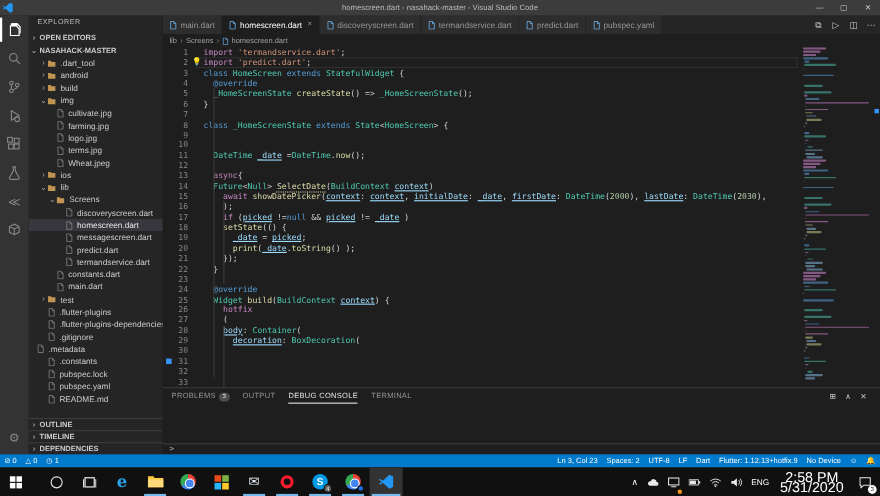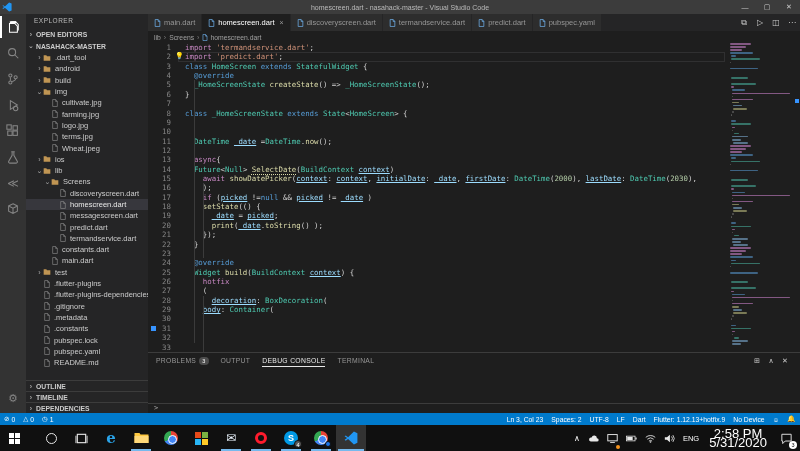--- a/index.html
+++ b/index.html
@@ -432,21 +432,21 @@
         </div>
         <div class="tree-row" style="padding-left: 10px;">
           <span class="f-icon" style="margin-left: 7px;">
             <svg viewBox="0 0 10 12" fill="none" stroke="currentColor">
               <path d="M1.5 .8h4.5l2.5 2.7v7.7h-7z"></path>
               <path d="M6 1v2.7h2.5"></path>
             </svg>
           </span>
           <span>.gitignore</span>
         </div>
-        <div class="tree-row" style="padding-left: 10px;">
+        <div class="tree-row" style="padding-left: 0;">
           <span class="f-icon" style="margin-left: 7px;">
             <svg viewBox="0 0 10 12" fill="none" stroke="currentColor">
               <path d="M1.5 .8h4.5l2.5 2.7v7.7h-7z"></path>
               <path d="M6 1v2.7h2.5"></path>
             </svg>
           </span>
           <span>.metadata</span>
         </div>
         <div class="tree-row" style="padding-left: 10px;">
           <span class="f-icon" style="margin-left: 7px;">
@@ -638,22 +638,22 @@
           <div class="code-row"><span class="tk-pl">    </span><span class="tk-fn">setState</span><span class="tk-pl">(() {</span></div>
           <div class="code-row"><span class="tk-pl">      </span><span class="tk-va">_date</span><span class="tk-pl"> = </span><span class="tk-va">picked</span><span class="tk-pl">;</span></div>
           <div class="code-row"><span class="tk-pl">      </span><span class="tk-fn">print</span><span class="tk-pl">(</span><span class="tk-va">_date</span><span class="tk-pl">.</span><span class="tk-fn">toString</span><span class="tk-pl">() );</span></div>
           <div class="code-row"><span class="tk-pl">    });</span></div>
           <div class="code-row"><span class="tk-pl">  }</span></div>
           <div class="code-row"></div>
           <div class="code-row"><span class="tk-pl">  </span><span class="tk-kb">@override</span></div>
           <div class="code-row"><span class="tk-pl">  </span><span class="tk-ty">Widget</span><span class="tk-pl"> </span><span class="tk-fn">build</span><span class="tk-pl">(</span><span class="tk-ty">BuildContext</span><span class="tk-pl"> </span><span class="tk-va">context</span><span class="tk-pl">) {</span></div>
           <div class="code-row"><span class="tk-pl">    </span><span class="tk-kw">hotfix</span></div>
           <div class="code-row"><span class="tk-pl">    (</span></div>
+          <div class="code-row"><span class="tk-pl">    </span><span class="tk-va">body</span><span class="tk-pl">: </span><span class="tk-ty">Container</span><span class="tk-pl">(</span></div>
           <div class="code-row"><span class="tk-pl">      </span><span class="tk-va">decoration</span><span class="tk-pl">: </span><span class="tk-ty">BoxDecoration</span><span class="tk-pl">(</span></div>
-          <div class="code-row"><span class="tk-pl">    </span><span class="tk-va">body</span><span class="tk-pl">: </span><span class="tk-ty">Container</span><span class="tk-pl">(</span></div>
           <div class="indent-guide" style="left: 16px; top: 37.44px; height: 262.08px;"></div>
           <div class="indent-guide" style="left: 25px; top: 140.4px; height: 74.88px;"></div>
           <div class="indent-guide" style="left: 25px; top: 252.72px; height: 56.16px;"></div>
         </div>
       <div id="minimap">
           <div class="mm-line" style="width: 21.45px; margin-left: 0px; background: rgb(165, 108, 165);"></div>
           <div class="mm-line" style="width: 15.95px; margin-left: 0px; background: rgb(165, 108, 165);"></div>
           <div class="mm-line" style="width: 12.1px; margin-left: 0px; background: rgb(165, 108, 165);"></div>
           <div class="mm-line" style="width: 22.55px; margin-left: 0px; background: rgb(74, 123, 166);"></div>
           <div class="mm-line" style="width: 4.95px; margin-left: 1.1px; background: rgb(74, 123, 166);"></div>

